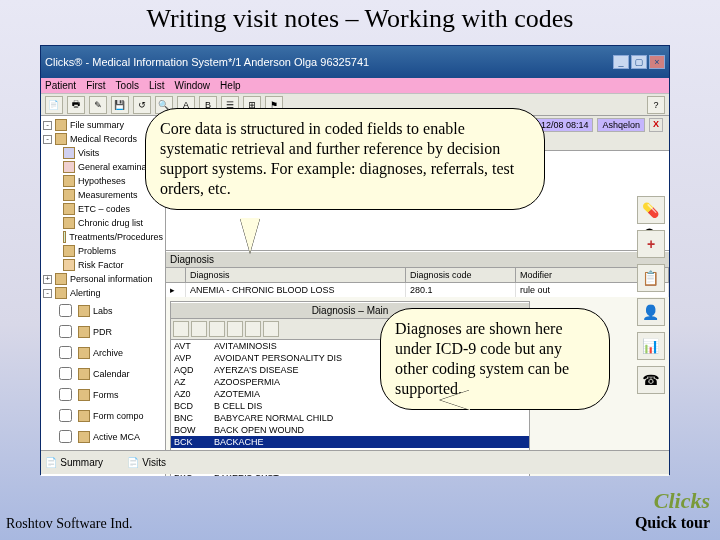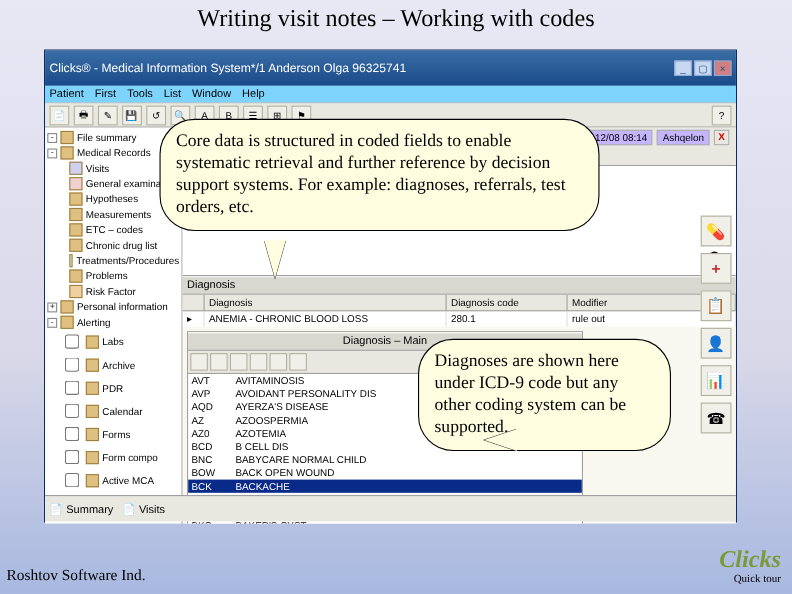--- a/index.html
+++ b/index.html
@@ -7,21 +7,21 @@
     margin: 0;
     width: 720px;
     height: 540px;
     font-family: "Times New Roman", serif;
     background: linear-gradient(to bottom, #e8e8f5 0%, #d8d8e8 60%, #a8b8e0 100%);
     position: relative;
     overflow: hidden;
   }
   .title {
     text-align: center;
-    font-size: 22px;
+    font-size: 26px;
     padding: 4px 0;
   }
   .window {
     position: absolute;
     left: 40px;
     top: 45px;
     width: 630px;
     height: 430px;
     border: 1px solid #0a2a6a;
     background: #ece9d8;
@@ -42,21 +42,21 @@
     width: 16px; height: 14px;
     background: #c8d8f0;
     border: 1px solid #8aa8d8;
     margin-left: 2px;
     text-align: center;
     line-height: 12px;
     font-size: 9px;
     color: #1a4a8a;
   }
   .menubar {
-    background: #7dd3fc;
+    background: #f9a8d4;
     padding: 2px 4px;
     font-size: 10px;
     display: flex;
     gap: 10px;
     border-bottom: 1px solid #c0c0c0;
   }
   .toolbar {
     background: #e8e8e0;
     padding: 2px 4px;
     display: flex;
@@ -218,36 +218,36 @@
   }
   .statusbar {
     position: absolute;
     bottom: 0; left: 0; right: 0;
     height: 24px;
     background: #e8e8e0;
     border-top: 1px solid #a0a0a0;
     display: flex;
     align-items: center;
     padding: 0 4px;
-    gap: 8px;
+    gap: 24px;
     font-size: 10px;
   }
   .footer {
     position: absolute;
     bottom: 8px;
     left: 6px;
     right: 10px;
     display: flex;
     justify-content: space-between;
     align-items: flex-end;
     font-family: "Times New Roman", serif;
   }
   .company { font-size: 14px; font-weight: 400; }
   .brand { font-size: 22px; font-style: italic; font-weight: bold; color: #7a9a3a; }
-  .quick { font-size: 10px; font-weight: 400; }
+  .quick { font-size: 16px; font-weight: 700; }
   .topright {
     position: absolute;
     right: 6px;
     top: 2px;
     display: flex;
     gap: 4px;
     align-items: center;
     font-size: 9px;
   }
   .badge {
@@ -372,26 +372,26 @@
           <span>Alerting</span>
         </div>
       <div class="tree-item child2">
           <input type="checkbox" style="">
           <span class="ticon"></span>
           <span>Labs</span>
         </div>
       <div class="tree-item child2">
           <input type="checkbox" style="">
           <span class="ticon"></span>
+          <span>PDR</span>
+        </div>
+      <div class="tree-item child2">
+          <input type="checkbox" style="">
+          <span class="ticon"></span>
           <span>Archive</span>
-        </div>
-      <div class="tree-item child2">
-          <input type="checkbox" style="">
-          <span class="ticon"></span>
-          <span>PDR</span>
         </div>
       <div class="tree-item child2">
           <input type="checkbox" style="">
           <span class="ticon"></span>
           <span>Calendar</span>
         </div>
       <div class="tree-item child2">
           <input type="checkbox" style="">
           <span class="ticon"></span>
           <span>Forms</span>

